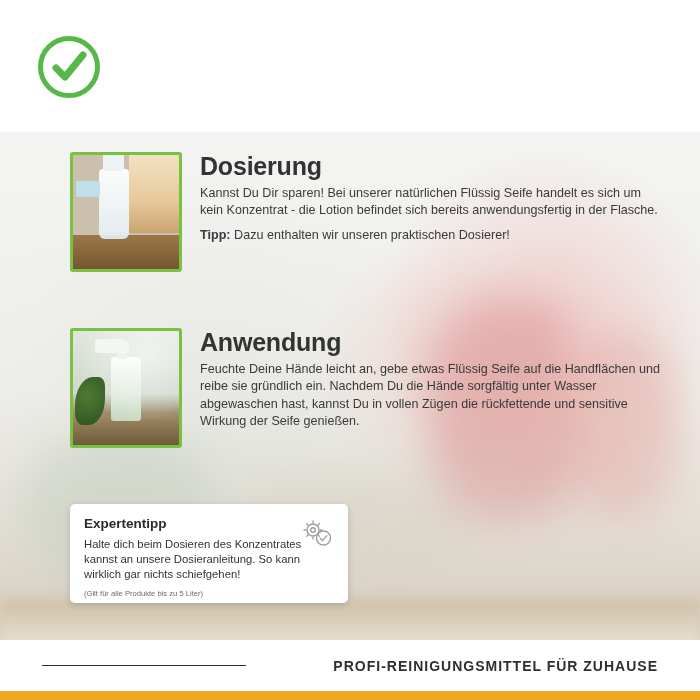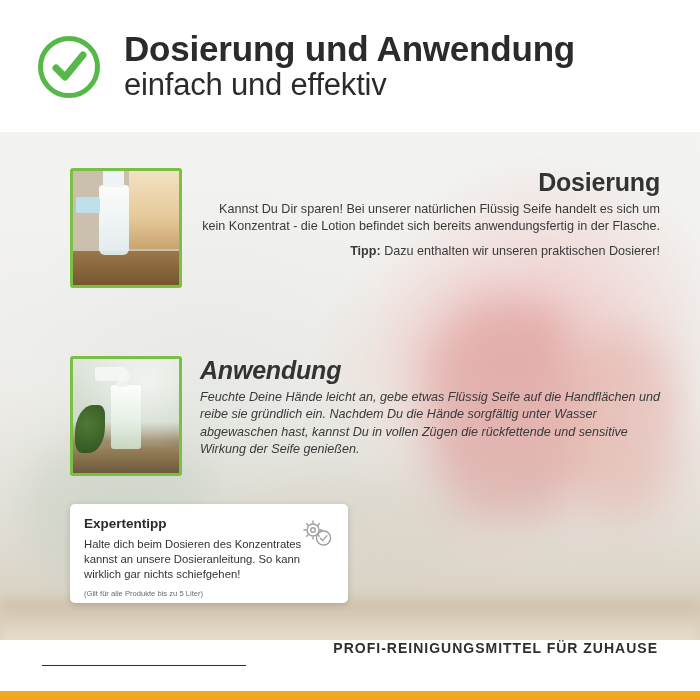--- a/index.html
+++ b/index.html
@@ -63,22 +63,22 @@
     font-size: 31px; font-weight: 300; color: #2b2b2b; line-height: 1.12;
     letter-spacing: -0.2px;
   }
 
   
   .content {
     position: absolute; left: 0; top: 132px; width: 700px; height: 508px;
   }
 
   .block { position: absolute; display: flex; }
-  .block-dosierung { left: 70px; top: 36px; width: 590px; text-align: right; }
-  .block-anwendung  { left: 70px; top: 224px; width: 590px; font-style: italic; }
+  .block-dosierung { left: 70px; top: 20px; width: 590px; }
+  .block-anwendung  { left: 70px; top: 196px; width: 590px; }
 
   .thumb {
     width: 112px; height: 120px; flex: 0 0 auto;
     border: 3px solid #7ac043; border-radius: 3px;
     overflow: hidden; position: relative; background: #cbbfae;
   }
   
   .thumb-1 {
     background:
       radial-gradient(circle at 30% 25%, rgba(255,255,255,0.45), rgba(255,255,255,0) 55%),
@@ -171,21 +171,21 @@
   .footer {
     position: absolute; left: 0; bottom: 0; width: 700px; height: 60px;
     background: #ffffff;
   }
   .footer-accent {
     position: absolute; left: 0; bottom: 0; width: 700px; height: 9px;
     background: #f0a824;
   }
   .footer-inner {
     position: absolute; left: 0; top: 0; width: 700px; height: 51px;
-    display: flex; justify-content: flex-end;
+    display: flex; align-items: center; justify-content: flex-end;
     padding-right: 42px;
   }
   .footer-rule {
     position: absolute; left: 42px; top: 25px; width: 204px; height: 1.4px;
     background: #2f2f2f;
   }
   .footer-text {
     font-size: 14px; font-weight: bold; letter-spacing: 1.0px; color: #2f2f2f;
   }
 </style>
@@ -200,24 +200,20 @@
     <div class="bg-blur-shape bg-s3"></div>
     <div class="bg-blur-shape bg-s4"></div>
     <div class="bg-table"></div>
   </div>
 
   <div class="header">
     <div class="check-badge">
       <svg width="36" height="36" viewBox="0 0 36 36" aria-hidden="true">
         <path d="M5 19 L14 28 L32 6" fill="none" stroke="#56b848" stroke-width="7" stroke-linecap="round" stroke-linejoin="round"></path>
       </svg>
-    </div>
-    <div class="header-text">
-      <div class="header-line1">Dosierung und Anwendung</div>
-      <div class="header-line2">einfach und effektiv</div>
     </div>
   </div>
 
   <div class="content">
 
     <div class="block block-dosierung">
       <div class="thumb thumb-1">
         <div class="thumb-1-win"></div>
         <div class="thumb-1-floor"></div>
         <div class="thumb-1-bottle"></div>

